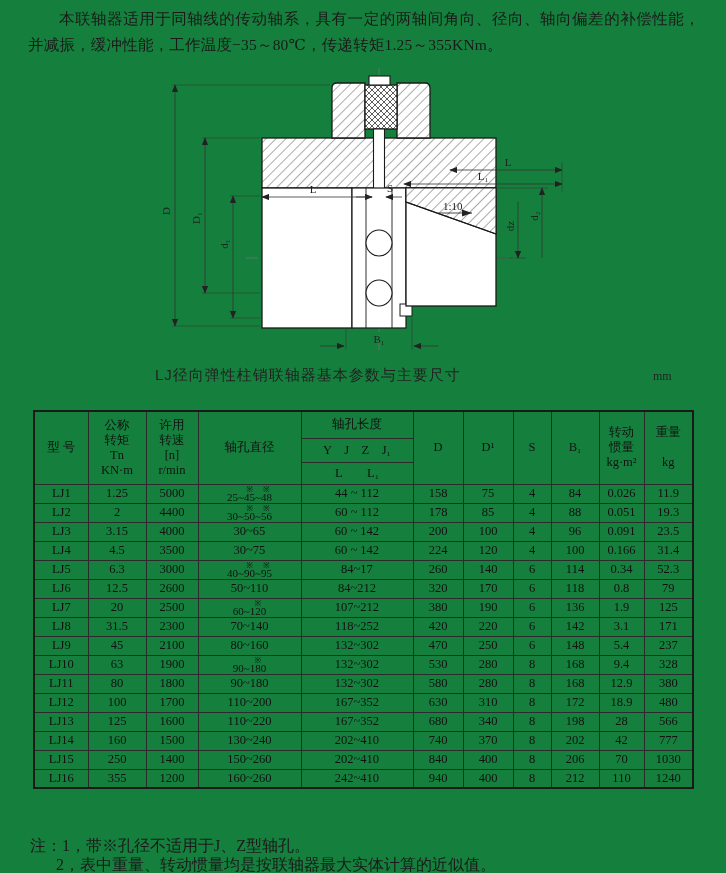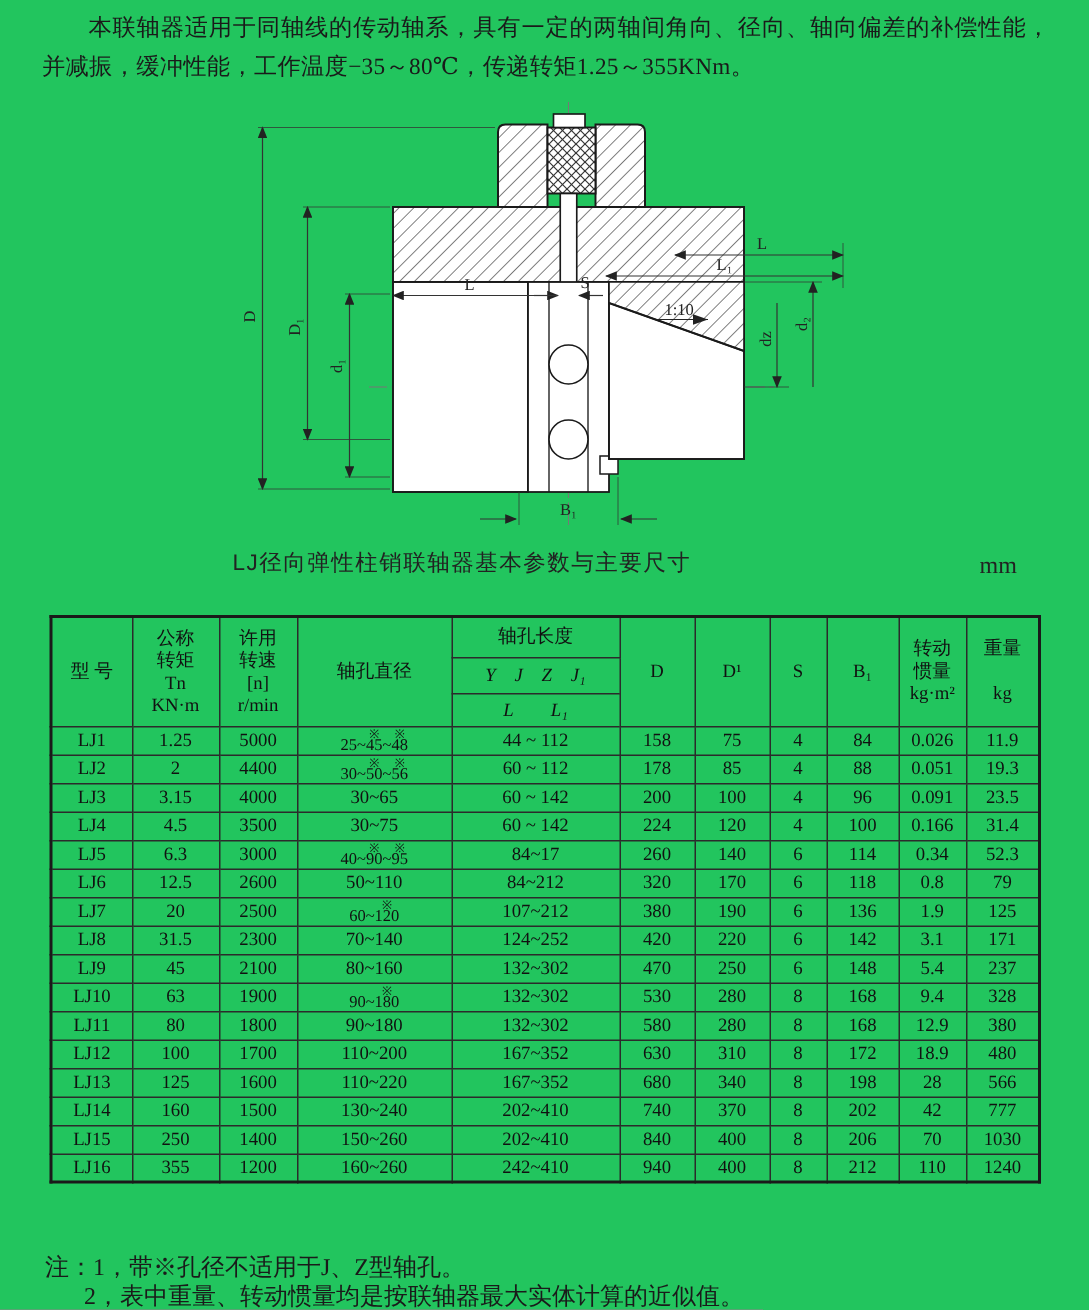--- a/index.html
+++ b/index.html
@@ -1,37 +1,37 @@
 <!DOCTYPE html>
 <html><head>
 <meta charset="utf-8">
 <style>
   html,body{margin:0;padding:0;background:#888;}
-  #page{position:relative;width:726px;height:873px;background:#22c55e;margin:0 auto;
+  #page{position:relative;width:726px;height:873px;background:#15803d;margin:0 auto;
         font-family:"Liberation Serif","DejaVu Serif",serif;color:#1a1a1a;overflow:hidden;}
   
   .intro{position:absolute;left:28px;top:6px;width:672px;font-size:15.5px;line-height:26px;
          text-align:justify;text-indent:2em;letter-spacing:0.2px;}
   
   .fig{position:absolute;left:150px;top:66px;width:440px;height:287px;}
   .fig svg{display:block;}
   
   .cap{position:absolute;left:0;top:366px;width:664px;height:20px;}
   .cap-title{position:absolute;left:155px;top:0;font-family:"Liberation Sans","DejaVu Sans",sans-serif;
              font-size:15px;color:#222;letter-spacing:1px;}
-  .cap-unit{position:absolute;left:653px;top:3px;font-size:16px;color:#222;}
+  .cap-unit{position:absolute;left:653px;top:3px;font-size:12px;color:#222;}
   
   table.main{position:absolute;left:33px;top:410px;width:659px;border-collapse:collapse;
              table-layout:fixed;font-size:12.5px;color:#111;}
   table.main th,table.main td{border:1px solid #2b2b2b;padding:0;text-align:center;
              vertical-align:middle;overflow:hidden;font-weight:normal;}
   table.main{border:2px solid #1a1a1a;}
   table.main thead th{font-size:12.5px;line-height:15px;}
   .hdr-multi{white-space:pre-line;}
-  .hdr-pre{white-space:pre;font-style:italic;}
+  .hdr-pre{white-space:pre;}
   table.main tbody tr{height:19px;}
   table.main tbody td{font-size:12.5px;}
   td.bore{font-size:11.5px;}
   td.bore.has-mark{padding-top:6px;font-size:11px;margin-top:44px;}
   .tok{position:relative;display:inline;}
   .mark{position:absolute;bottom:9px;left:50%;transform:translateX(-50%);
         font-size:8px;line-height:8px;color:#111;}
   
   .notes{position:absolute;left:30px;top:836px;width:680px;font-size:16px;line-height:19px;color:#1a1a1a;}
   .notes .n2{padding-left:26px;}
@@ -276,21 +276,21 @@
           <td>6</td>
           <td>136</td>
           <td>1.9</td>
           <td>125</td>
         </tr>
         <tr>
           <td>LJ8</td>
           <td>31.5</td>
           <td>2300</td>
           <td class="bore">70~140</td>
-          <td>124~252</td>
+          <td>118~252</td>
           <td>420</td>
           <td>220</td>
           <td>6</td>
           <td>142</td>
           <td>3.1</td>
           <td>171</td>
         </tr>
         <tr>
           <td>LJ9</td>
           <td>45</td>

